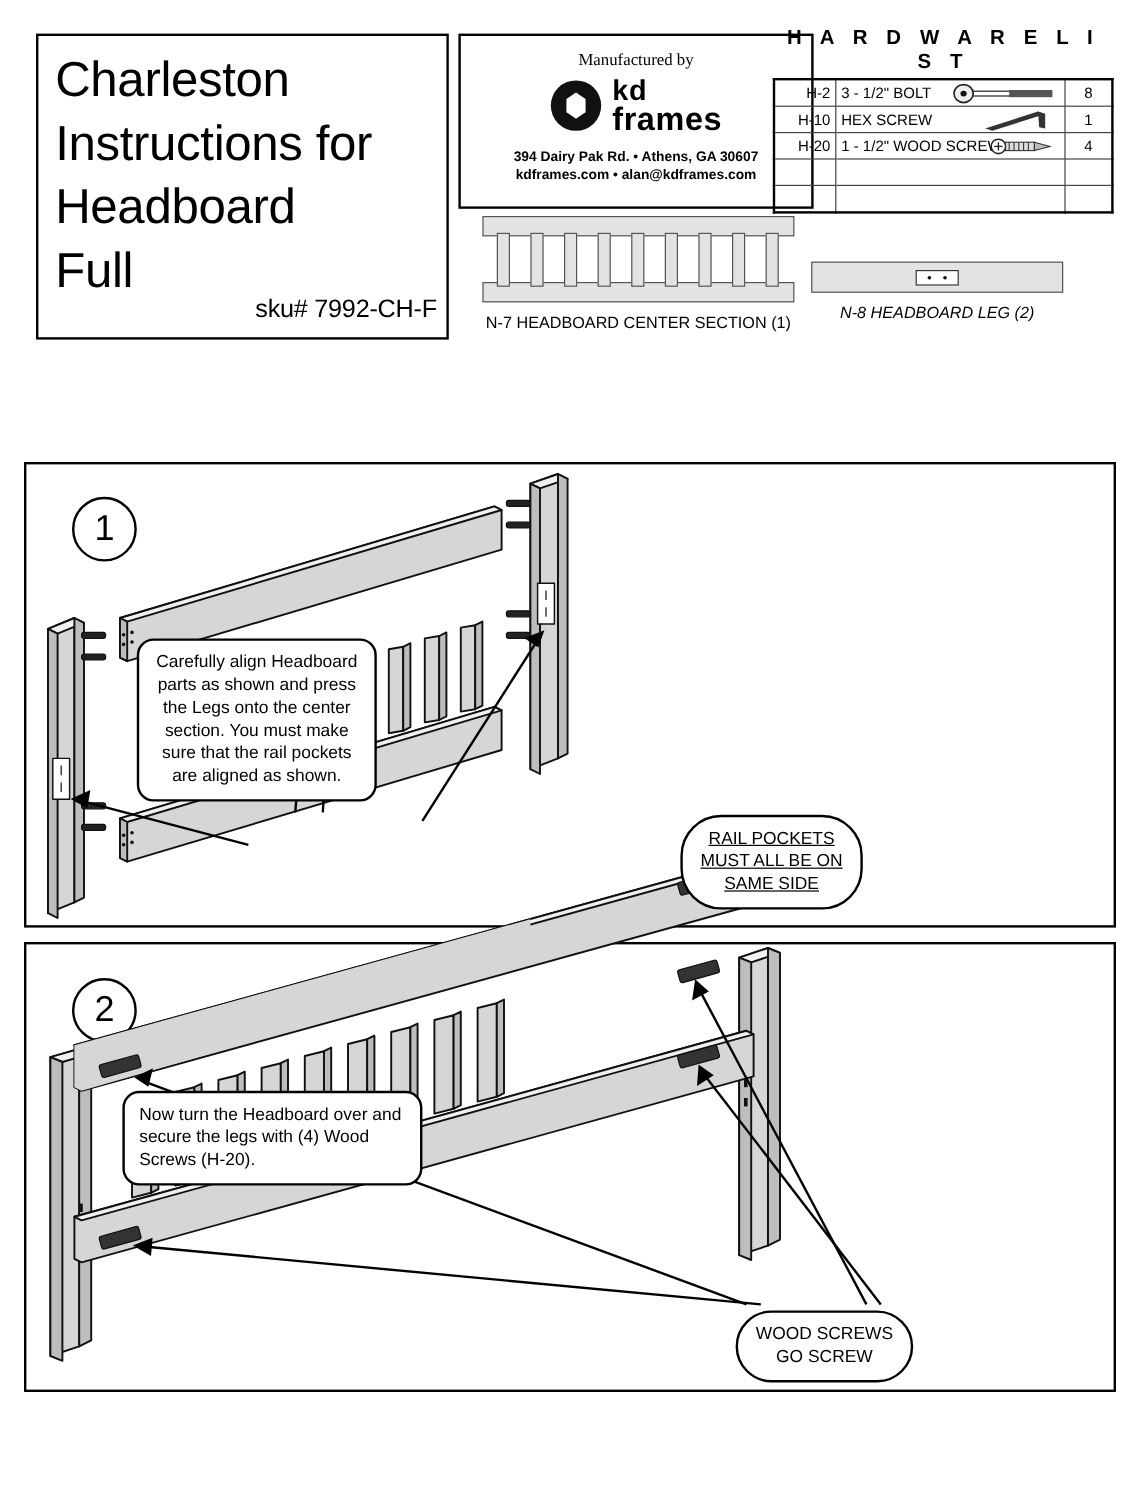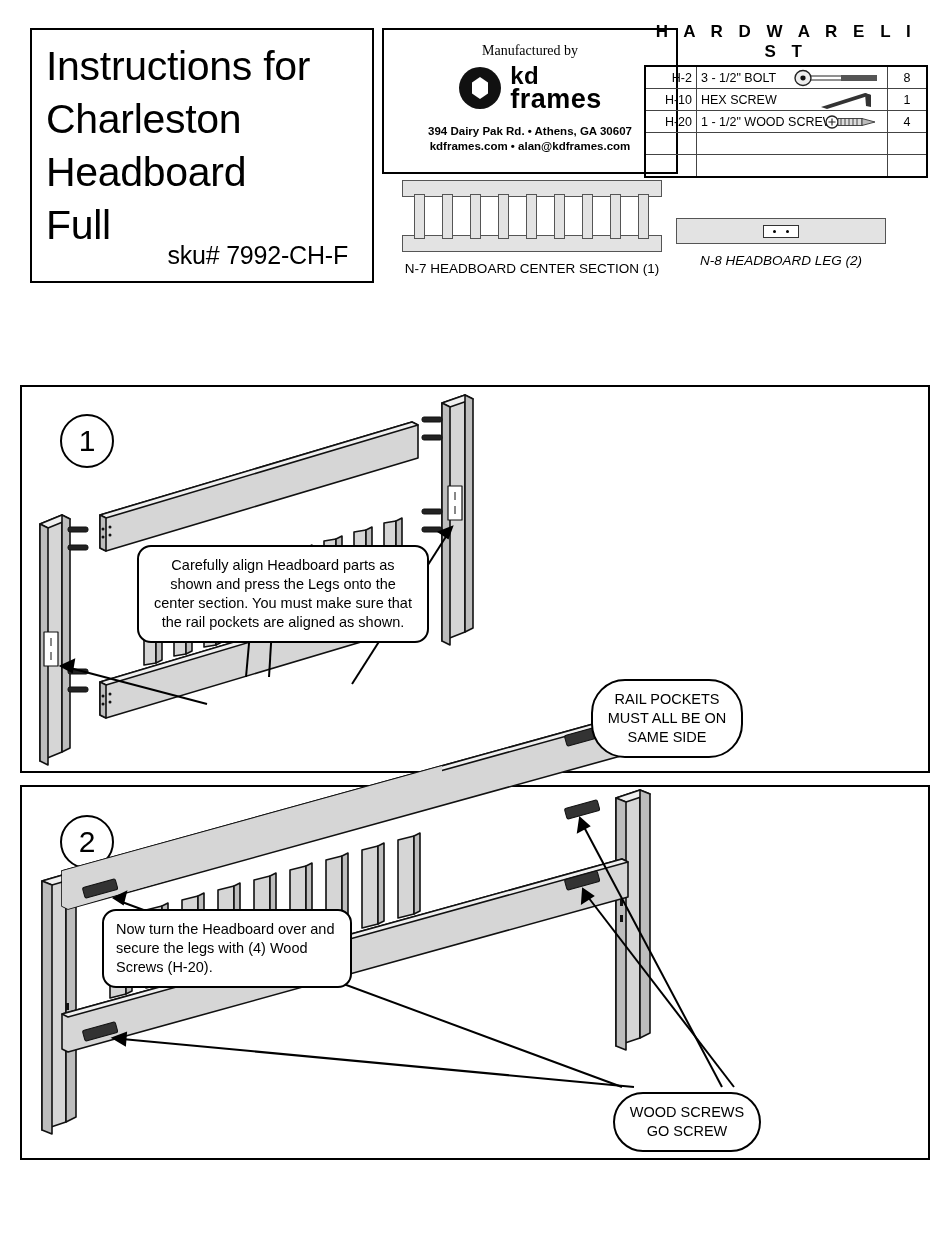--- a/index.html
+++ b/index.html
@@ -25,22 +25,22 @@
   }
   #title-lines {
     position: absolute;
     left: 14px; top: 10px; right: 6px;
     font-size: 41px;
     line-height: 53px;
     letter-spacing: -0.3px;
   }
   #sku {
     position: absolute;
-    right: 24px; bottom: 11px;
-    font-size: 25px;
+    right: 8px; bottom: 11px;
+    font-size: 21px;
     letter-spacing: -0.2px;
   }
 
   
   #mfr-block {
     left: 382px; top: 28px; width: 296px; height: 146px;
     border: 2px solid #000;
     box-sizing: border-box;
     text-align: center;
   }
@@ -167,22 +167,22 @@
   .face-top   { fill: #f0f0f0; }
   .face-front { fill: #d6d6d6; }
   .face-side  { fill: #bdbdbd; }
   svg { display: block; overflow: visible; }
 </style>
 </head>
 <body>
 
 <div class="abs" id="title-block">
   <div id="title-lines">
+    <div>Charleston</div>
     <div>Instructions for</div>
-    <div>Charleston</div>
     <div>Headboard</div>
     <div>Full</div>
   </div>
   <div id="sku">sku# 7992-CH-F</div>
 </div>
 
 <div class="abs" id="mfr-block">
   <div id="mfr-by">Manufactured by</div>
   <div id="logo-row">
     <div id="logo-mark">
@@ -291,25 +291,25 @@
   </div>
   <div class="part-caption">N-8  HEADBOARD LEG (2)</div>
 </div>
 
 <div class="abs step-panel" id="panel-1">
 
   <div class="step-circle" style="left:38px; top:27px;">
     <span>1</span>
   </div>
 
-  <div class="callout soft ctr" style="left:115px; top:145px; width:292px;margin-top:13px;">
+  <div class="callout soft ctr" style="left:92px; top:145px; width:200px;">
     <span>Carefully align Headboard parts as shown and press the Legs onto the center section.  You must make sure that the rail pockets are aligned as shown.</span>
   </div>
 
-  <div class="callout pill" style="left:569px; top:292px; width:152px;">
+  <div class="callout pill" style="left:545px; top:292px; width:152px;text-decoration:underline;">
     <div>RAIL POCKETS</div>
     <div>MUST ALL BE ON</div>
     <div>SAME SIDE</div>
   </div>
 
   <div class="iso-wrap" style="left:0; top:0;">
     <svg width="906" height="384" viewBox="0 0 906 384">
       <g stroke="#111" stroke-width="1.6" stroke-linejoin="round">
 
         <g>

